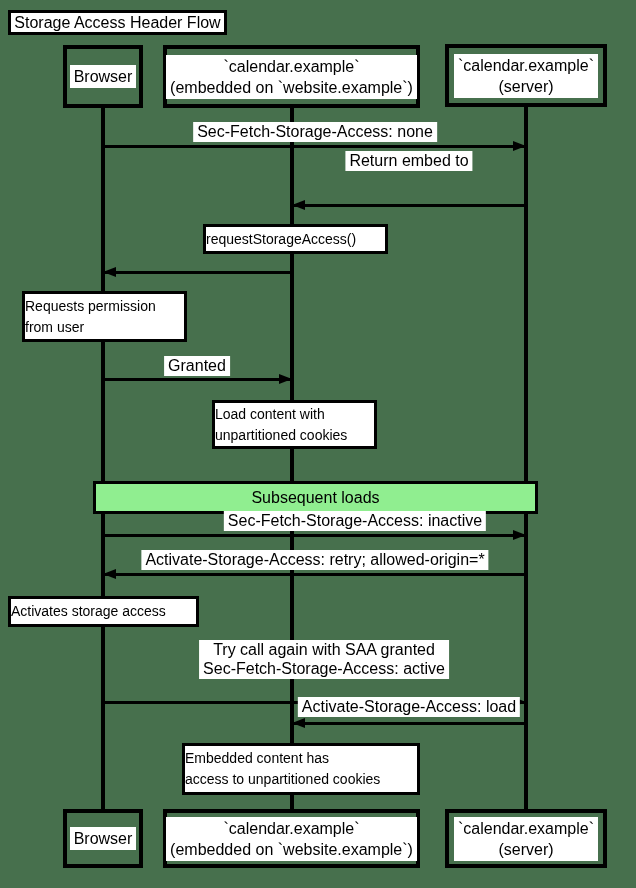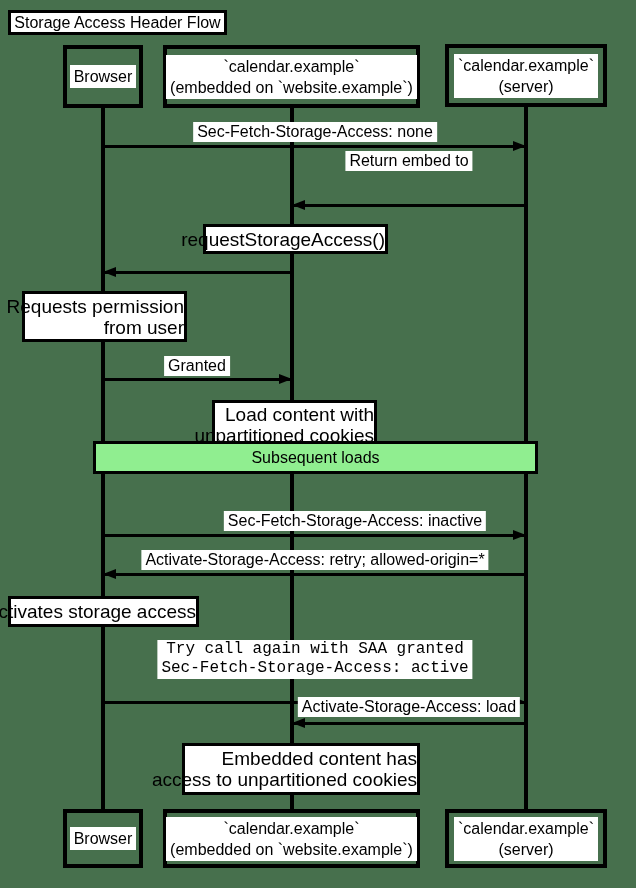--- a/index.html
+++ b/index.html
@@ -26,22 +26,22 @@
 
   .mlabel{position:absolute;transform:translateX(-50%);text-align:center;font-size:16px;line-height:19px;}
   .mlabel .patch{padding:0 4px 1px 4px;}
 
   .aline{position:absolute;height:3px;background:var(--line);}
   .ahead{position:absolute;width:0;height:0;border-top:5px solid transparent;border-bottom:5px solid transparent;}
   .ahead.r{border-left:13px solid var(--line);}
   .ahead.l{border-right:13px solid var(--line);}
 
   .note{position:absolute;box-sizing:border-box;background:var(--note-fill);border:3px solid var(--line);
-    display:flex;flex-direction:column;align-items:flex-end;justify-content:center;text-align:center;
-    font-size:19px;line-height:21px;}
+    display:flex;flex-direction:column;align-items:flex-start;justify-content:center;text-align:center;
+    font-size:14px;line-height:21px;}
   .note .line{white-space:nowrap;}
 
   .band{position:absolute;box-sizing:border-box;background:var(--section-fill);border:3px solid var(--line);
     display:flex;align-items:center;justify-content:center;font-size:16px;}
 </style>
 </head>
 <body>
 
 <div id="stage">
 
@@ -101,41 +101,41 @@
     <span class="patch"><span class="line">Granted</span></span>
   </div>
   <div class="aline" style="left:103px;top:378px;width:187px;"></div>
   <div class="ahead r" style="left:279px;top:374px;"></div>
 
   <div class="note" style="left:212px;top:400px;width:165px;height:49px;">
     <span class="line">Load content with</span>
     <span class="line">unpartitioned cookies</span>
   </div>
 
-  <div class="band" style="left:93px;top:441px;width:445px;height:33px;">
+  <div class="band" style="left:93px;top:481px;width:445px;height:33px;">
     <span>Subsequent loads</span>
   </div>
 
   <div class="mlabel" style="left:315px;top:511px;margin-left:40px;">
     <span class="patch"><span class="line">Sec-Fetch-Storage-Access: inactive</span></span>
   </div>
   <div class="aline" style="left:103px;top:534px;width:421px;"></div>
   <div class="ahead r" style="left:513px;top:530px;"></div>
 
   <div class="mlabel" style="left:315px;top:550px;">
     <span class="patch"><span class="line">Activate-Storage-Access: retry; allowed-origin=*</span></span>
   </div>
   <div class="aline" style="left:105px;top:573px;width:419px;"></div>
   <div class="ahead l" style="left:103px;top:569px;"></div>
 
   <div class="note" style="left:8px;top:596px;width:191px;height:31px;">
     <span class="line">Activates storage access</span>
   </div>
 
-  <div class="mlabel" style="left:315px;top:640px;font-family:Liberation Mono, monospace;">
+  <div class="mlabel" style="left:324px;top:640px;">
     <span class="patch">
       <span class="line">Try call again with SAA granted</span>
       <span class="line">Sec-Fetch-Storage-Access: active</span>
     </span>
   </div>
   <div class="aline" style="left:103px;top:701px;width:421px;"></div>
   <div class="ahead r" style="left:513px;top:697px;"></div>
 
   <div class="mlabel" style="left:409px;top:697px;">
     <span class="patch"><span class="line">Activate-Storage-Access: load</span></span>

